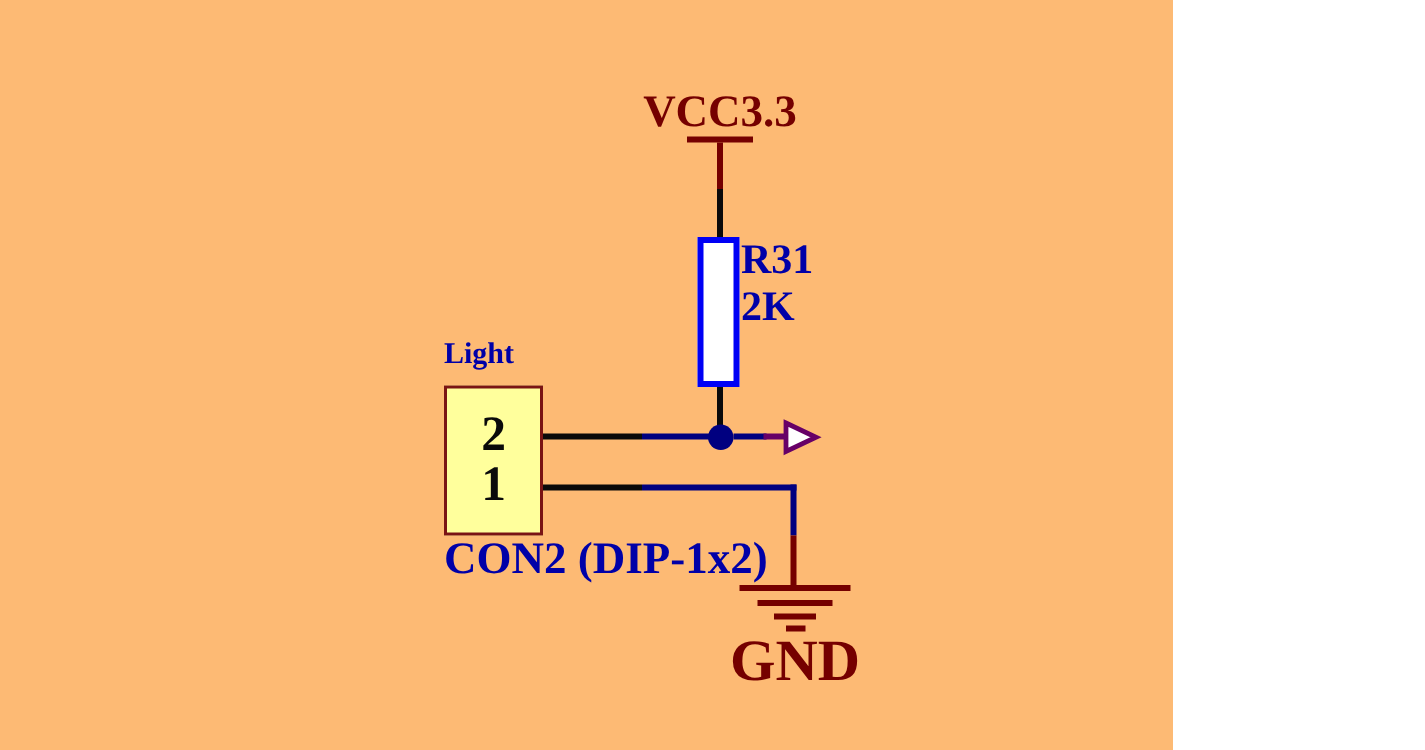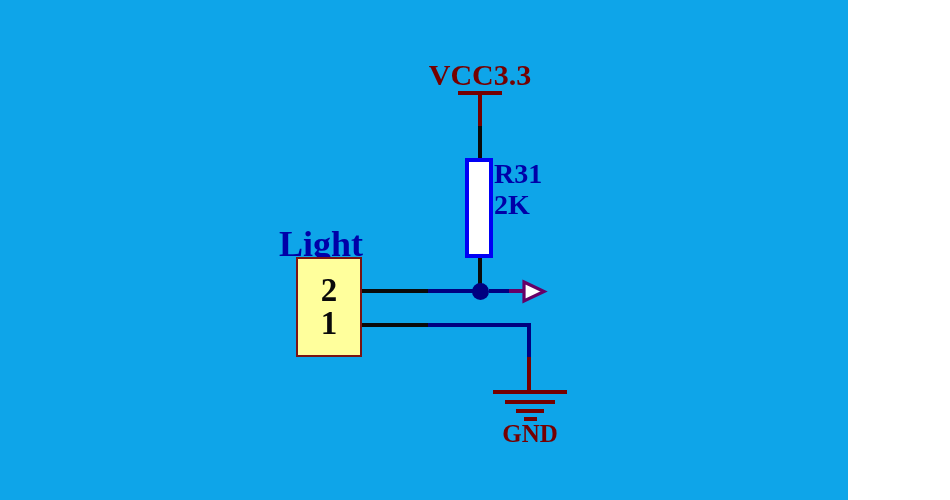--- a/index.html
+++ b/index.html
@@ -1,19 +1,19 @@
 <!DOCTYPE html>
 <html><head>
 <meta charset="utf-8">
 <style>
   html,body{margin:0;padding:0;background:#ffffff;}
   .canvas{
     position:relative;
-    width:848px;height:500px;
-    background:#0ea5e9;
+    width:782px;height:500px;
+    background:#fdba74;
     overflow:hidden;
     font-family:"Liberation Serif","DejaVu Serif",serif;
   }
   .abs{position:absolute;}
   .txt{
     font-family:"Liberation Serif","DejaVu Serif",serif;
     font-weight:bold;
     line-height:1;
     white-space:nowrap;
   }
@@ -49,38 +49,39 @@
   <div class="abs txt maroon-txt center" style="left:424px;top:60px;width:112px;font-size:30px;">VCC3.3</div>
   <div class="abs bar-maroon" style="left:458px;top:91px;width:44px;height:4px;"></div>
   <div class="abs wire-maroon" style="left:478px;top:95px;width:4px;height:31px;"></div>
   <div class="abs wire-black" style="left:478px;top:126px;width:4px;height:34px;"></div>
 
   <div class="abs resistor-body" style="left:465px;top:158px;width:28px;height:100px;"></div>
   <div class="abs txt navy-txt" style="left:494px;top:160px;font-size:28px;">R31</div>
   <div class="abs txt navy-txt" style="left:494px;top:191px;font-size:28px;">2K</div>
   <div class="abs wire-black" style="left:478px;top:258px;width:4px;height:33px;"></div>
 
-  <div class="abs txt navy-txt" style="left:279px;top:226px;font-size:36px;">Light</div>
+  <div class="abs txt navy-txt" style="left:296px;top:226px;font-size:20px;">Light</div>
   <div class="abs connector-body" style="left:296px;top:257px;width:66px;height:100px;"></div>
   <div class="abs txt black-txt center" style="left:296px;top:274px;width:66px;font-size:33px;">2</div>
   <div class="abs txt black-txt center" style="left:296px;top:307px;width:66px;font-size:33px;">1</div>
+  <div class="abs txt navy-txt" style="left:296px;top:358px;font-size:30px;">CON2 (DIP-1x2)</div>
 
   <div class="abs wire-black" style="left:362px;top:289px;width:66px;height:4px;"></div>
   <div class="abs wire-navy" style="left:428px;top:289px;width:52px;height:4px;"></div>
   <div class="abs junction" style="left:472px;top:283px;width:17px;height:17px;"></div>
   <div class="abs wire-navy" style="left:489px;top:289px;width:22px;height:4px;"></div>
   <div class="abs" style="left:509px;top:289px;width:14px;height:4px;background:#670067;"></div>
   <svg class="abs" style="left:521px;top:279px;" width="27" height="25" viewBox="0 0 27 25">
     <polygon points="3,3 23,12.5 3,22" fill="#ffffff" stroke="#670067" stroke-width="3.2" stroke-linejoin="miter"></polygon>
   </svg>
 
   <div class="abs wire-black" style="left:362px;top:323px;width:66px;height:4px;"></div>
   <div class="abs wire-navy" style="left:428px;top:323px;width:103px;height:4px;"></div>
   <div class="abs wire-navy" style="left:527px;top:323px;width:4px;height:34px;"></div>
   <div class="abs wire-maroon" style="left:527px;top:357px;width:4px;height:35px;"></div>
 
   <div class="abs bar-maroon" style="left:493px;top:390px;width:74px;height:4px;"></div>
   <div class="abs bar-maroon" style="left:505px;top:400px;width:50px;height:4px;"></div>
   <div class="abs bar-maroon" style="left:516px;top:409px;width:28px;height:4px;"></div>
   <div class="abs bar-maroon" style="left:524px;top:417px;width:13px;height:4px;"></div>
-  <div class="abs txt maroon-txt center" style="left:483px;top:421px;width:94px;font-size:25px;">GND</div>
+  <div class="abs txt maroon-txt center" style="left:483px;top:421px;width:94px;font-size:39px;">GND</div>
 
 </div>
 
 </body></html>

